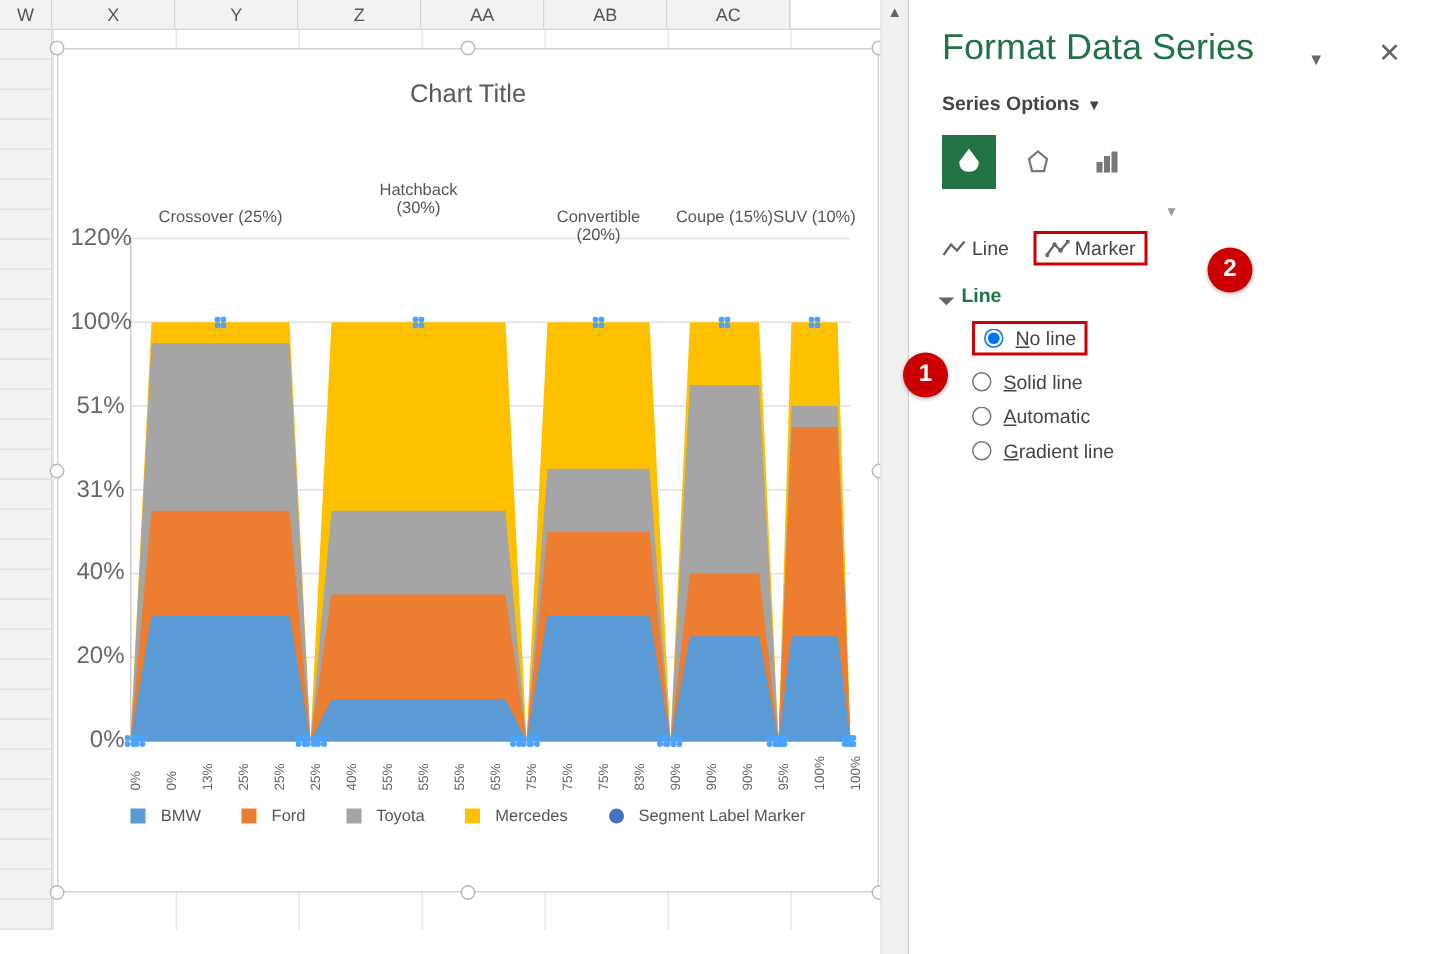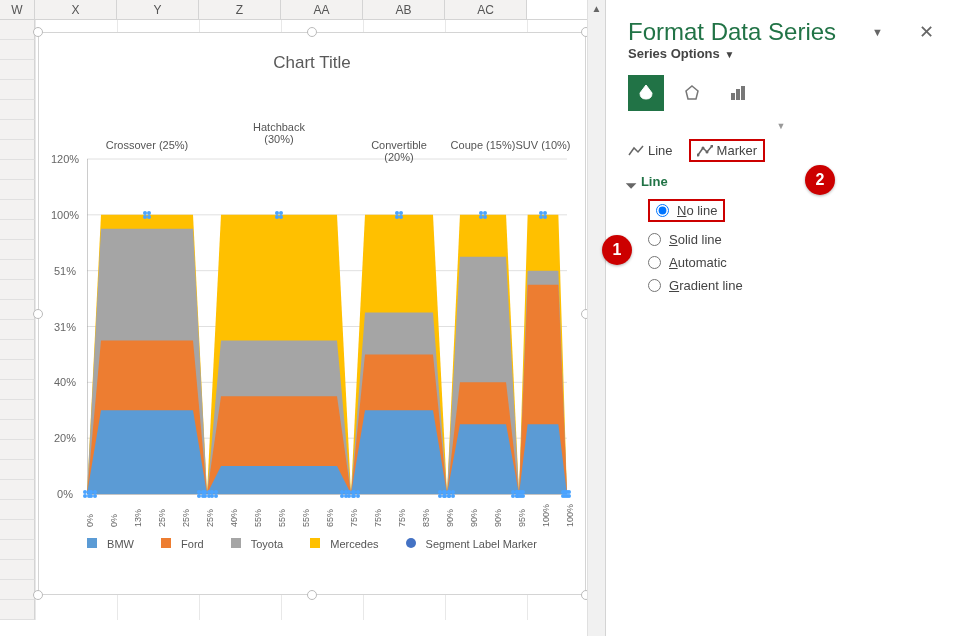--- a/index.html
+++ b/index.html
@@ -18,40 +18,40 @@
 
 .chart-object { position: absolute; left: 38px; top: 32px; width: 548px; height: 563px; background: #fff; border: 1px solid #d4d4d4; }
 .chart-handles div { position: absolute; width: 10px; height: 10px; border: 1px solid #bbb; border-radius: 50%; background: #fff; }
 .ch-hdl-tl { left: -6px; top: -6px; } .ch-hdl-tr { right: -6px; top: -6px; }
 .ch-hdl-bl { left: -6px; bottom: -6px; } .ch-hdl-br { right: -6px; bottom: -6px; }
 .ch-hdl-tm { left: 50%; margin-left: -5px; top: -6px; } .ch-hdl-bm { left: 50%; margin-left: -5px; bottom: -6px; }
 .ch-hdl-ml { left: -6px; top: 50%; margin-top: -5px; } .ch-hdl-mr { right: -6px; top: 50%; margin-top: -5px; }
 
 .chart-title { text-align: center; font-size: 17px; color: #595959; padding: 20px 0 10px; }
 .plot-area { position: absolute; left: 48px; top: 88px; width: 480px; height: 403px; }
-.ylabel { position: absolute; left: -40px; width: 36px; text-align: center; font-size: 11px; color: #666; transform: translateY(-50%); }
+.ylabel { position: absolute; left: -40px; width: 36px; text-align: right; font-size: 16px; color: #666; transform: translateY(-50%); }
 
 .xcat-labels { position: absolute; left: 0; right: 0; bottom: 0; height: 30px; }
 .xcat-labels span { position: absolute; font-size: 9px; color: #666; transform: rotate(-90deg); transform-origin: left center; white-space: nowrap; }
 
 .seg-label { position: absolute; font-size: 11px; color: #555; text-align: center; transform: translateX(-50%); white-space: nowrap; }
 
 .legend { position: absolute; bottom: 12px; left: 0; right: 0; text-align: center; font-size: 11px; color: #555; }
-.legend span { display: inline-flex; margin: 16px 6px; }
+.legend span { display: inline-flex; align-items: center; margin: 16px 6px; }
 .legend .swatch { display: inline-block; width: 10px; height: 10px; margin-right: 4px; }
 .legend .swatch-circle { border-radius: 50%; }
 
 .marker-pt { position: absolute; width: 8px; height: 8px; margin-left: -4px; margin-top: -4px; }
 .marker-pt svg { display: block; }
 
 .scrollbar-v { position: absolute; right: 0; top: 0; width: 18px; height: 100%; background: #f1f1f1; border-left: 1px solid #e0e0e0; }
 .sb-arrow { height: 18px; text-align: center; font-size: 10px; color: #666; line-height: 18px; background: #f1f1f1; }
 
 .format-pane { position: absolute; left: 605px; top: 0; width: 351px; height: 636px; background: #fff; border-left: 1px solid #d4d4d4; padding: 18px 22px; }
-.fp-header { display: flex; align-items: center; justify-content: space-between; margin-bottom: 0; }
+.fp-header { display: flex; align-items: flex-end; justify-content: space-between; margin-bottom: 15px; }
 .fp-title { font-size: 24px; color: #217346; font-weight: 400; }
 .fp-title-drop { font-size: 11px; color: #666; }
 .fp-close { font-size: 18px; color: #666; cursor: pointer; }
 .fp-subhead { font-size: 13px; font-weight: bold; color: #444; margin-bottom: 14px; }
 .fp-subhead .drop { font-size: 10px; margin-left: 2px; }
 
 .fp-icons { display: flex; gap: 10px; margin-bottom: 16px; }
 .fp-icon { width: 36px; height: 36px; border: 1px solid transparent; display: flex; align-items: center; justify-content: center; cursor: pointer; }
 .fp-icon.active { background: #217346; }
 .fp-icon.active svg path, .fp-icon.active svg polygon { fill: #fff; stroke: #fff; }

